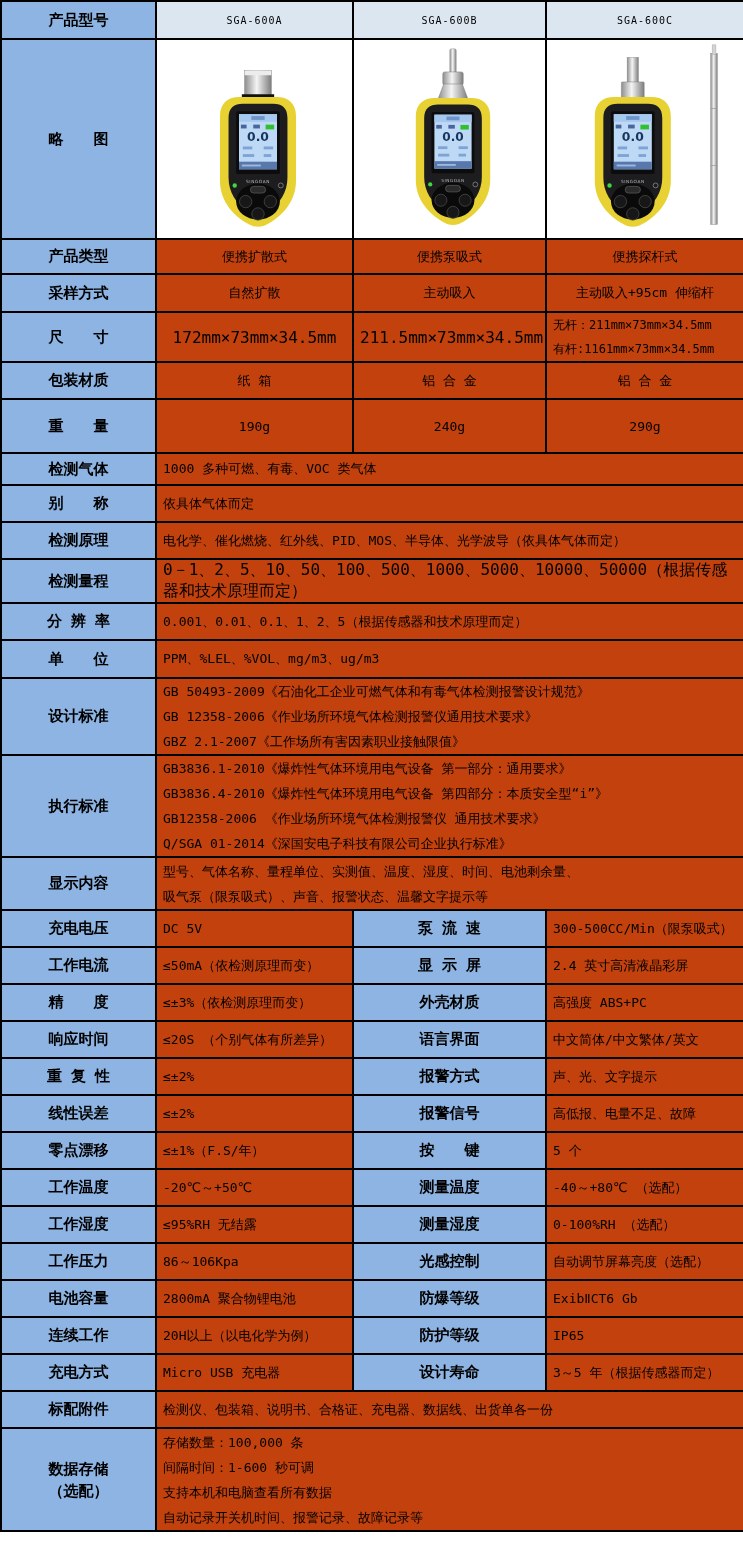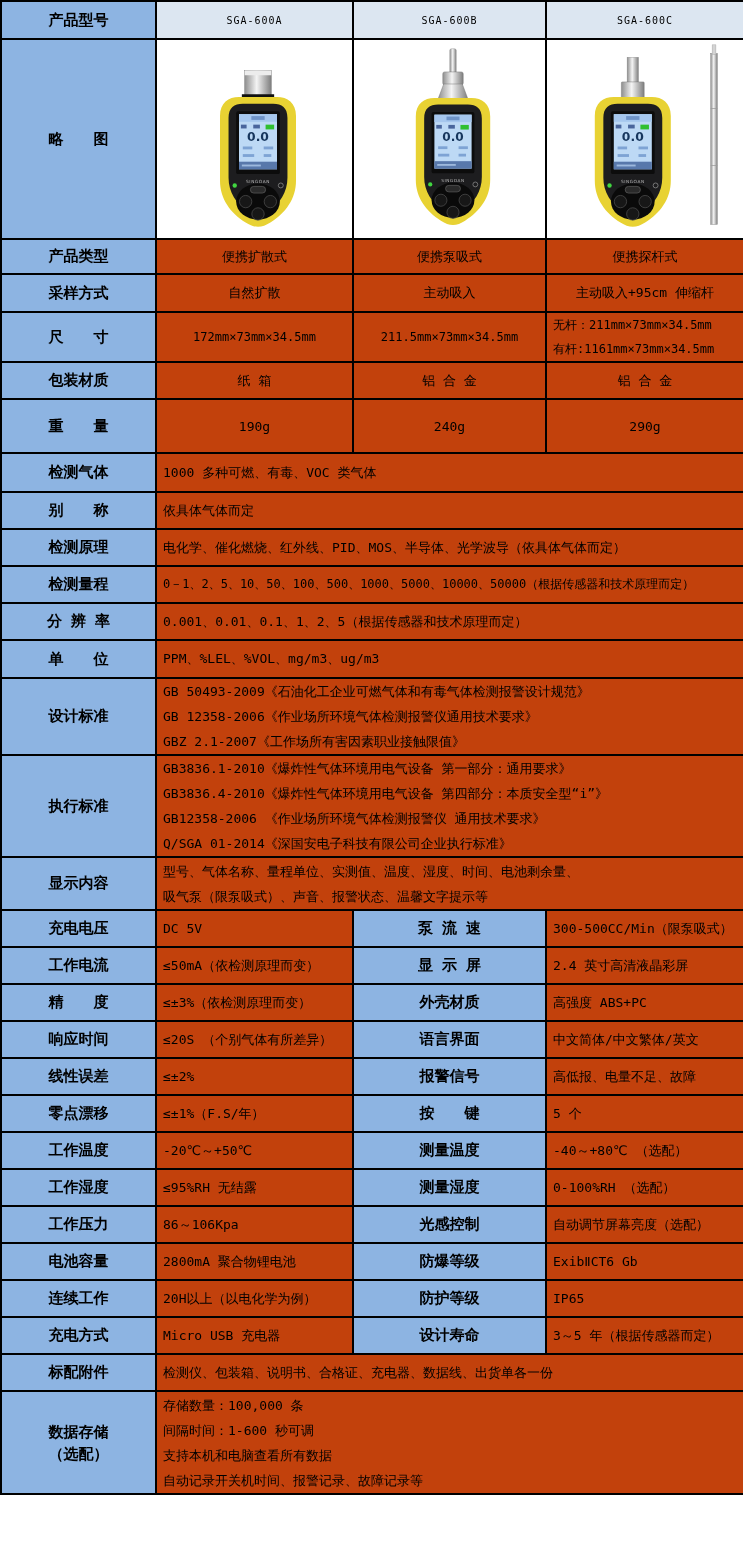--- a/index.html
+++ b/index.html
@@ -7,21 +7,21 @@
   body { width:743px; font-family:"DejaVu Sans Mono","DejaVu Sans","Liberation Sans",sans-serif; color:#000; }
   table.spec { border-collapse:collapse; table-layout:fixed; width:743px; }
   table.spec th, table.spec td { border:2px solid #000; padding:0 6px; overflow:hidden; vertical-align:middle; }
   th.lbl { background:#8DB4E2; font-weight:bold; font-size:15px; text-align:center; padding:0 2px;margin-left:29px; }
   td.val { background:#c2410c; font-size:13px; }
   td.c { text-align:center; }
   td.l { text-align:left; padding-left:10px; }
   td.img { background:#FFFFFF; padding:2px; text-align:left; }
   td.hdr { background:#DCE6F1; font-size:10px; text-align:center; letter-spacing:1px; }
   .lines div { line-height:25px; white-space:nowrap; }
-  td.small { font-size:12px;margin-left:39px; }
+  td.small { font-size:16px;margin-left:39px; }
   .dim2 div { line-height:24px; white-space:nowrap; font-size:12px; text-align:left; }
   svg text { font-family:"DejaVu Sans","Liberation Sans",sans-serif; }
 </style>
 </head>
 <body>
 
 <svg width="0" height="0" style="position:absolute" aria-hidden="true">
   <defs>
     <linearGradient id="metalH" x1="0" y1="0" x2="1" y2="0">
       <stop offset="0" stop-color="#8e8e8e"></stop>
@@ -139,21 +139,21 @@
     <td class="val c">铝 合 金</td>
     <td class="val c">铝 合 金</td>
   </tr>
   <tr style="height:54px">
     <th class="lbl">重　　量</th>
     <td class="val c">190g</td>
     <td class="val c">240g</td>
     <td class="val c">290g</td>
   </tr>
 
-  <tr style="height:39px">
+  <tr style="height:32px">
     <th class="lbl">检测气体</th>
     <td class="val l" colspan="3">1000 多种可燃、有毒、VOC 类气体</td>
   </tr>
   <tr style="height:37px">
     <th class="lbl">别　　称</th>
     <td class="val l" colspan="3">依具体气体而定</td>
   </tr>
   <tr style="height:37px">
     <th class="lbl">检测原理</th>
     <td class="val l" colspan="3">电化学、催化燃烧、红外线、PID、MOS、半导体、光学波导（依具体气体而定）</td>
@@ -214,20 +214,26 @@
     <th class="lbl">精　　度</th>
     <td class="val l">≤±3%（依检测原理而变）</td>
     <th class="lbl">外壳材质</th>
     <td class="val l">高强度 ABS+PC</td>
   </tr>
   <tr style="height:37px">
     <th class="lbl">响应时间</th>
     <td class="val l">≤20S （个别气体有所差异）</td>
     <th class="lbl">语言界面</th>
     <td class="val l">中文简体/中文繁体/英文</td>
+  </tr>
+  <tr style="height:37px">
+    <th class="lbl">重 复 性</th>
+    <td class="val l">≤±2%</td>
+    <th class="lbl">报警方式</th>
+    <td class="val l">声、光、文字提示</td>
   </tr>
   <tr style="height:37px">
     <th class="lbl">线性误差</th>
     <td class="val l">≤±2%</td>
     <th class="lbl">报警信号</th>
     <td class="val l">高低报、电量不足、故障</td>
   </tr>
   <tr style="height:37px">
     <th class="lbl">零点漂移</th>
     <td class="val l">≤±1%（F.S/年）</td>

